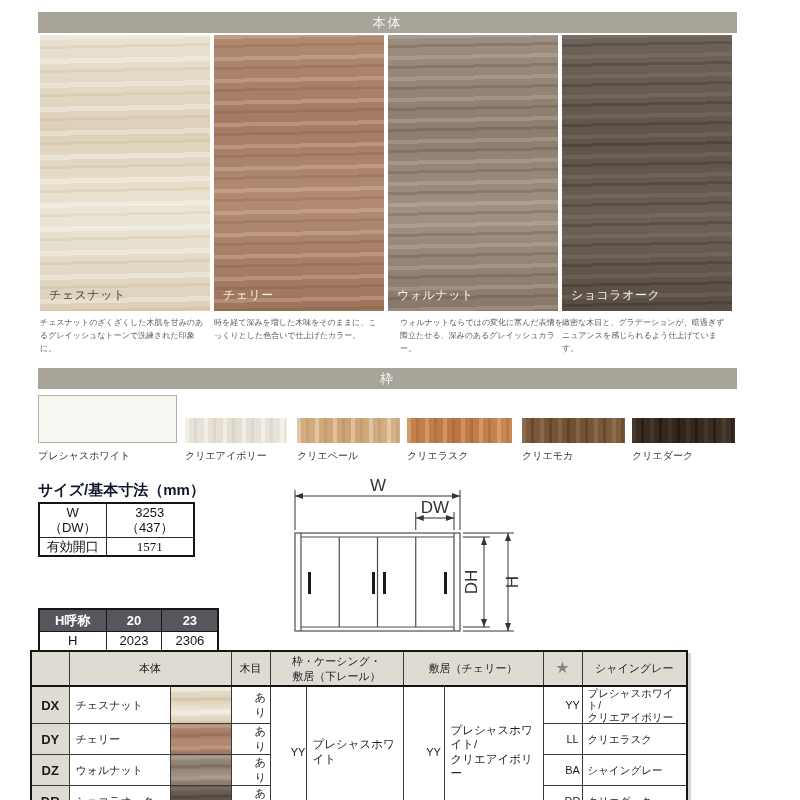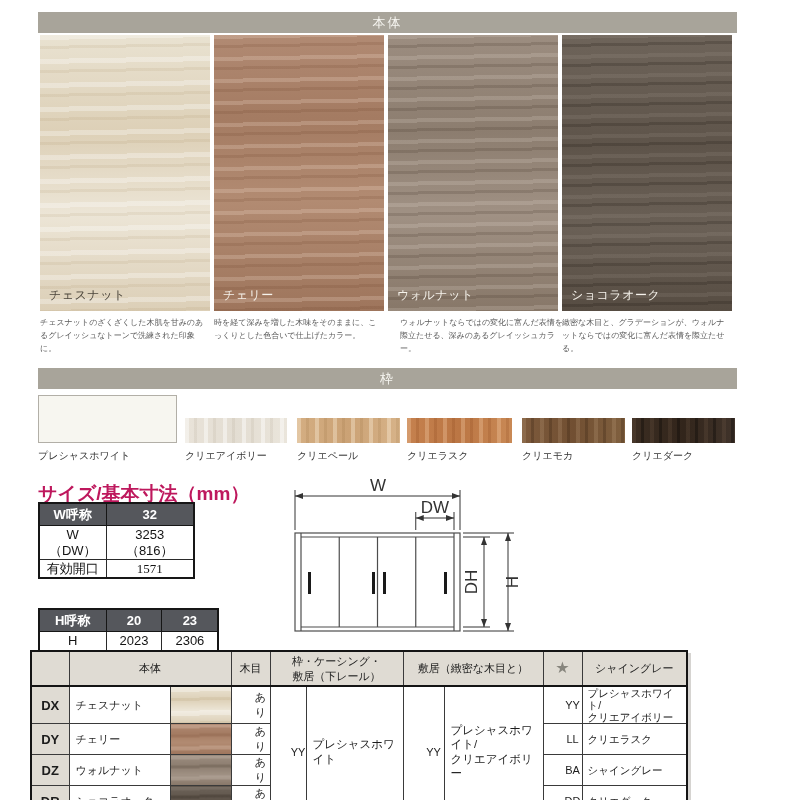--- a/index.html
+++ b/index.html
@@ -52,21 +52,21 @@
   .lab-dark  { color:#4c463c; }
   .lab-light { color:#f6f3ec; }
   .desc { top:317px; width:167px; font-size:8px; line-height:1.62; color:#5a5a5a; }
 
   
   .pw-tile { left:38px; top:395px; width:137px; height:46px; background:#f7f6f0; border:1px solid #b2afa7; }
   .strip { top:418px; height:25px; }
   .strip-label { top:449px; font-size:10px; color:#333; }
 
   
-  .size-title { left:38px; top:481px; font-size:19px; font-weight:bold; color:#be185d; }
+  .size-title { left:38px; top:481px; font-size:15px; font-weight:bold; color:#0f172a; }
   table.sz { border-collapse:collapse; border:2px solid #161616; }
   table.sz th { background:#55575c; color:#fff; font-size:13px; font-weight:bold; border:1px solid #161616; height:19px; }
   table.sz th + th { border-left:1px solid #8e9095; }
   table.sz td { background:#fff; color:#141414; font-size:13px; text-align:center; border:1px solid #2a2a2a; line-height:1.18; padding:1px 0; }
   #wtab { left:38px; top:502px; }
   #htab { left:38px; top:608px; }
 
   
   #diagram { left:288px; top:478px; }
   #diagram text { font-family:"Liberation Sans","DejaVu Sans",sans-serif; fill:#333; }
@@ -103,21 +103,21 @@
 <div class="tile abs wd-walnut" style="left:388px;">
   <span class="tile-label lab-light">ウォルナット</span>
 </div>
 <div class="tile abs wd-chocolat" style="left:562px;">
   <span class="tile-label lab-light">ショコラオーク</span>
 </div>
 
 <div class="desc abs" style="left:40px;">チェスナットのざくざくした木肌を甘みのあるグレイッシュなトーンで洗練された印象に。</div>
 <div class="desc abs" style="left:214px;">時を経て深みを増した木味をそのままに、こっくりとした色合いで仕上げたカラー。</div>
 <div class="desc abs" style="left:400px;">ウォルナットならではの変化に富んだ表情を際立たせる、深みのあるグレイッシュカラー。</div>
-<div class="desc abs" style="left:562px;">緻密な木目と、グラデーションが、ウォルナットならではの変化に富んだ表情を際立たせる。</div>
+<div class="desc abs" style="left:562px;">緻密な木目と、グラデーションが、暗過ぎずニュアンスを感じられるよう仕上げています。</div>
 
 <div class="bar abs" style="top:368px;">
   <span>枠</span>
 </div>
 
 <div class="pw-tile abs"></div>
 <div class="strip abs wd-ivory" style="left:185px;width:102px;"></div>
 <div class="strip abs wd-pale" style="left:297px;width:103px;"></div>
 <div class="strip abs wd-rusk" style="left:407px;width:105px;"></div>
 <div class="strip abs wd-moca" style="left:522px;width:103px;"></div>
@@ -131,29 +131,25 @@
 <div class="strip-label abs" style="left:632px;">クリエダーク</div>
 
 <div class="size-title abs">サイズ/基本寸法（mm）</div>
 
 <table id="wtab" class="sz abs">
   <colgroup>
       <col style="width:67px;">
       <col style="width:88px;">
     </colgroup>
   <tbody>
-      <tr>
-    <th>W呼称</th>
-    <th>32</th>
-  </tr>
   <tr style="height:34px;">
     <td class="pl">W
 （DW）</td>
     <td class="pl">3253
-（816）</td>
+（437）</td>
   </tr>
   <tr style="height:17px;font-family:Liberation Serif, serif;">
     <td>有効開口</td>
     <td>1571</td>
   </tr>
 </tbody>
   </table>
 
 <table id="htab" class="sz abs">
   <colgroup>
@@ -236,21 +232,21 @@
     <col style="width:39px;">
       <col style="width:105px;">
   </colgroup>
   <thead>
     <tr>
       <th></th>
       <th colspan="2">本体</th>
       <th>木目</th>
       <th colspan="2" class="pl">枠・ケーシング・
 敷居（下レール）</th>
-      <th colspan="2">敷居（緻密な木目と）</th>
+      <th colspan="2">敷居（チェリー）</th>
       <th class="star">★</th>
       <th>シャイングレー</th>
     </tr>
   </thead>
   <tbody>
     <tr>
       <td class="code">DX</td>
       <td class="name">チェスナット</td>
       <td class="wd-chestnut"></td>
       <td class="cen">あり</td>

